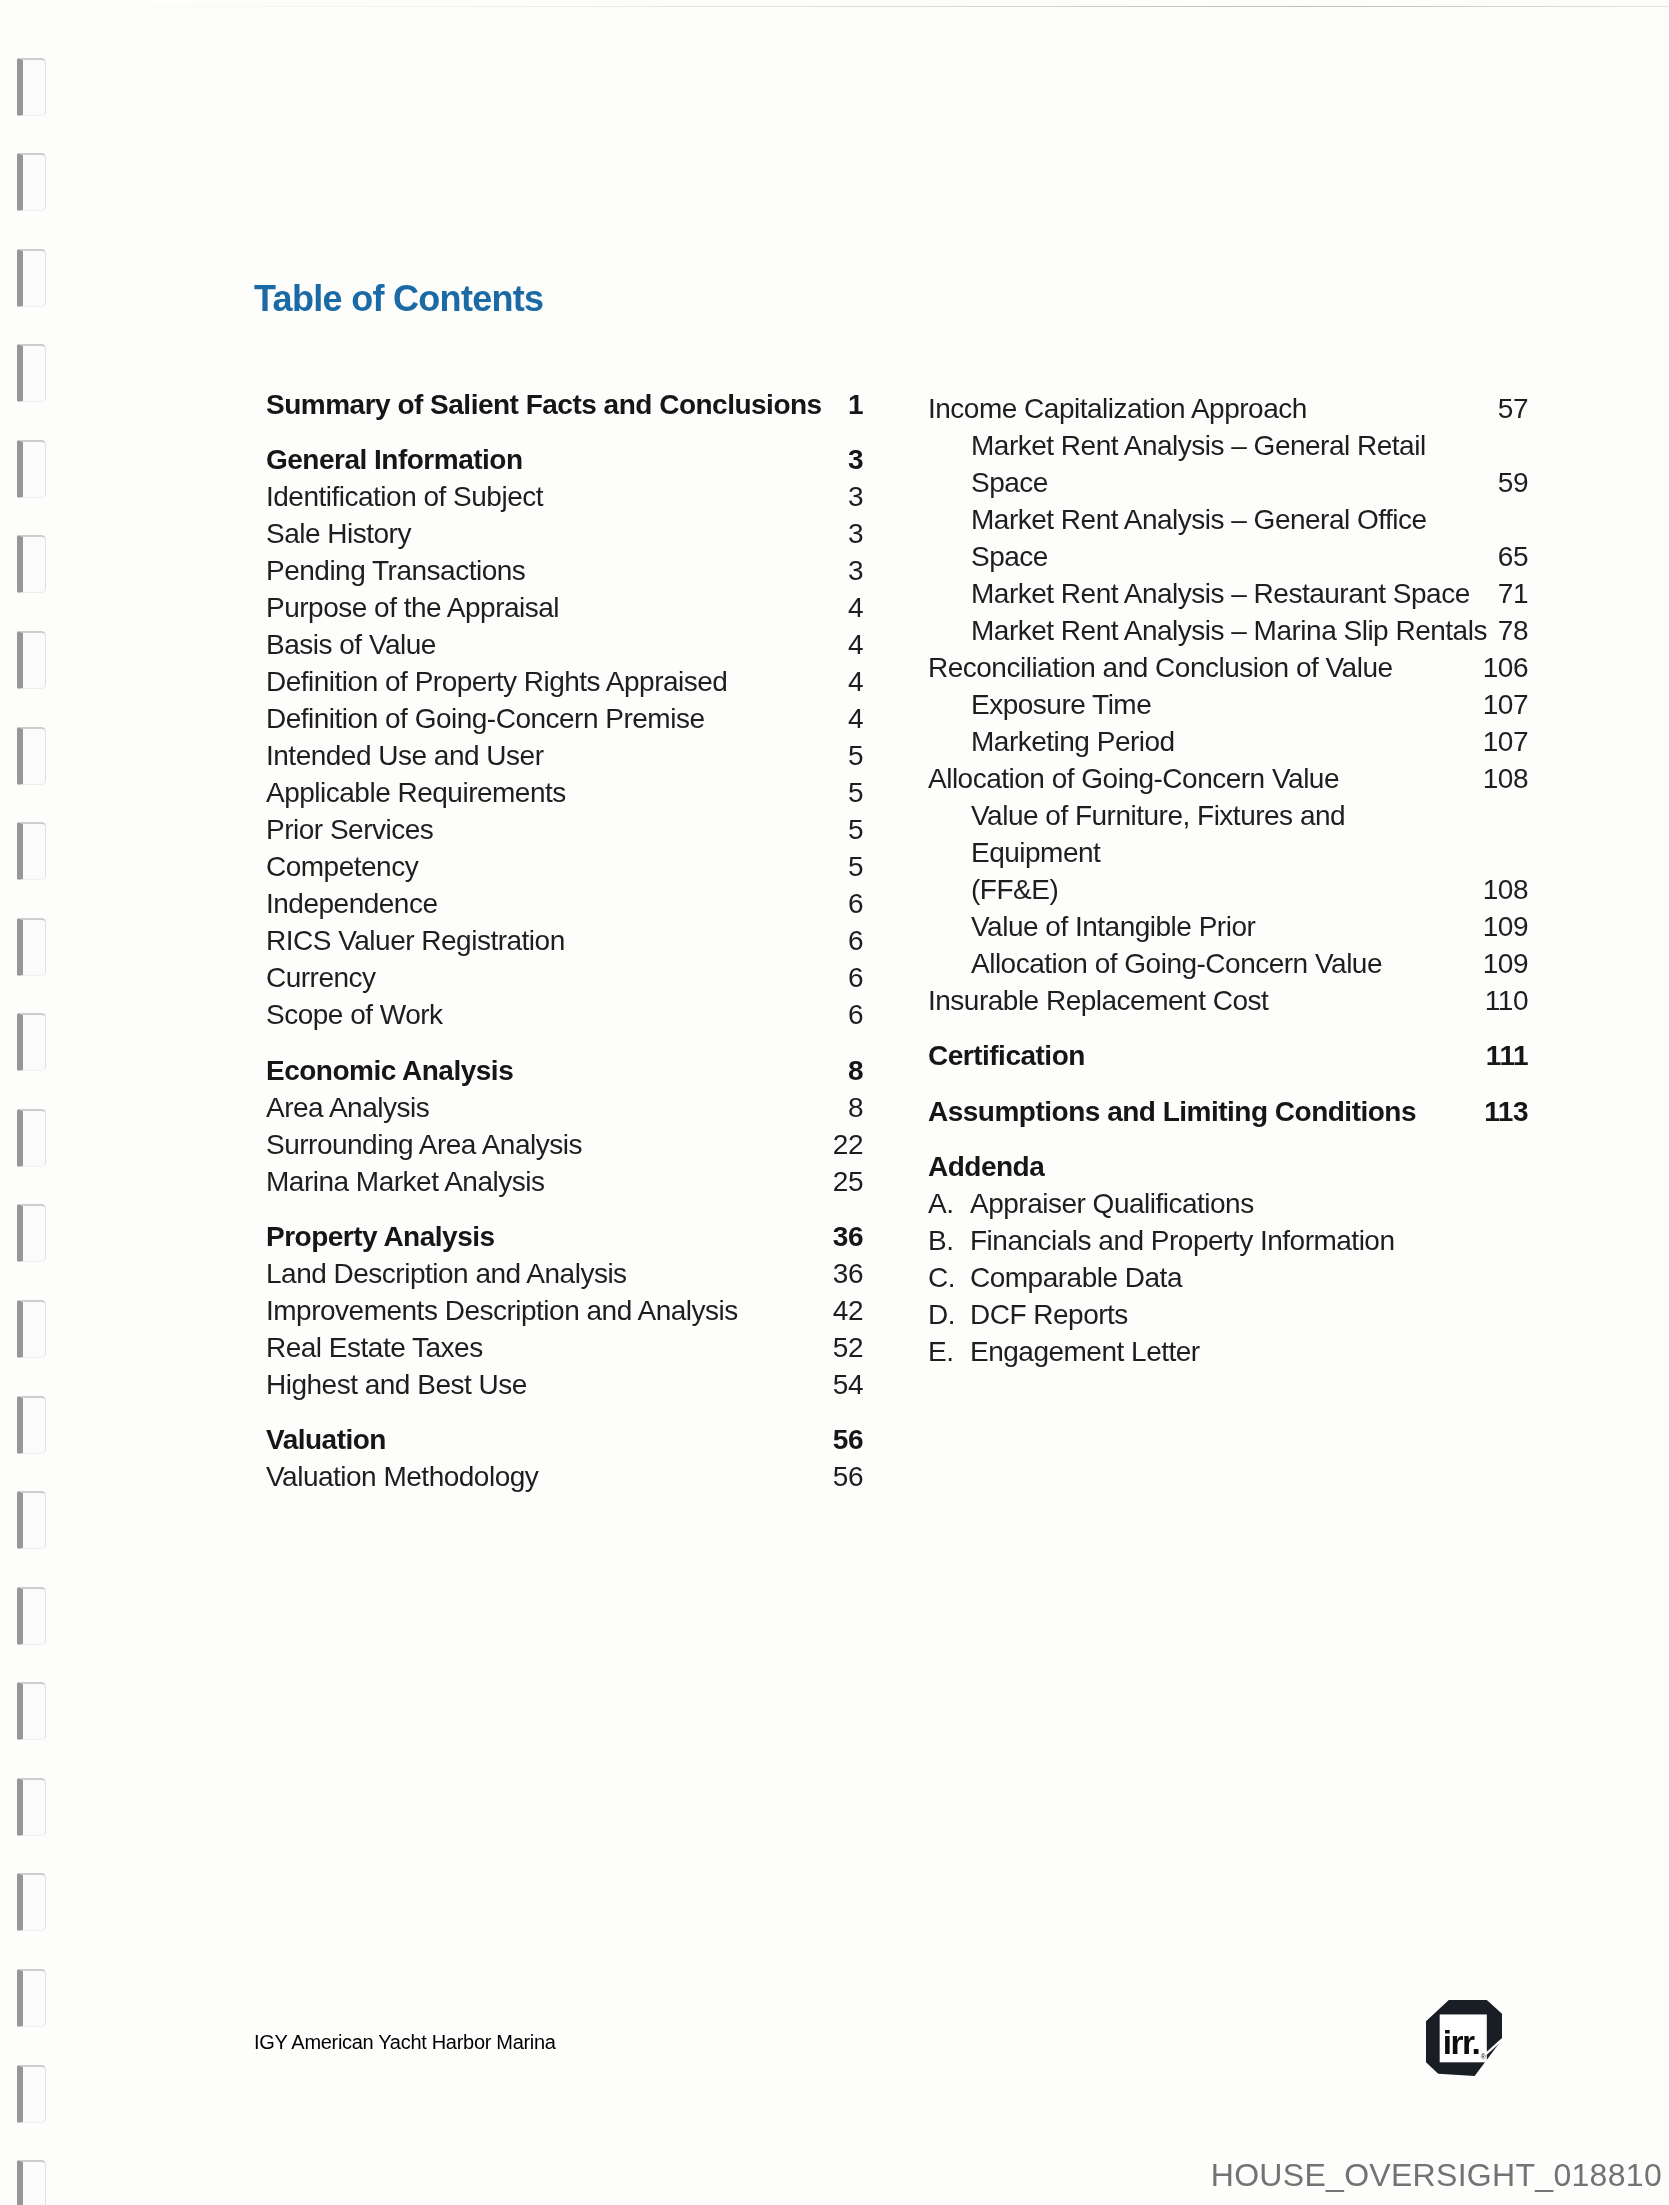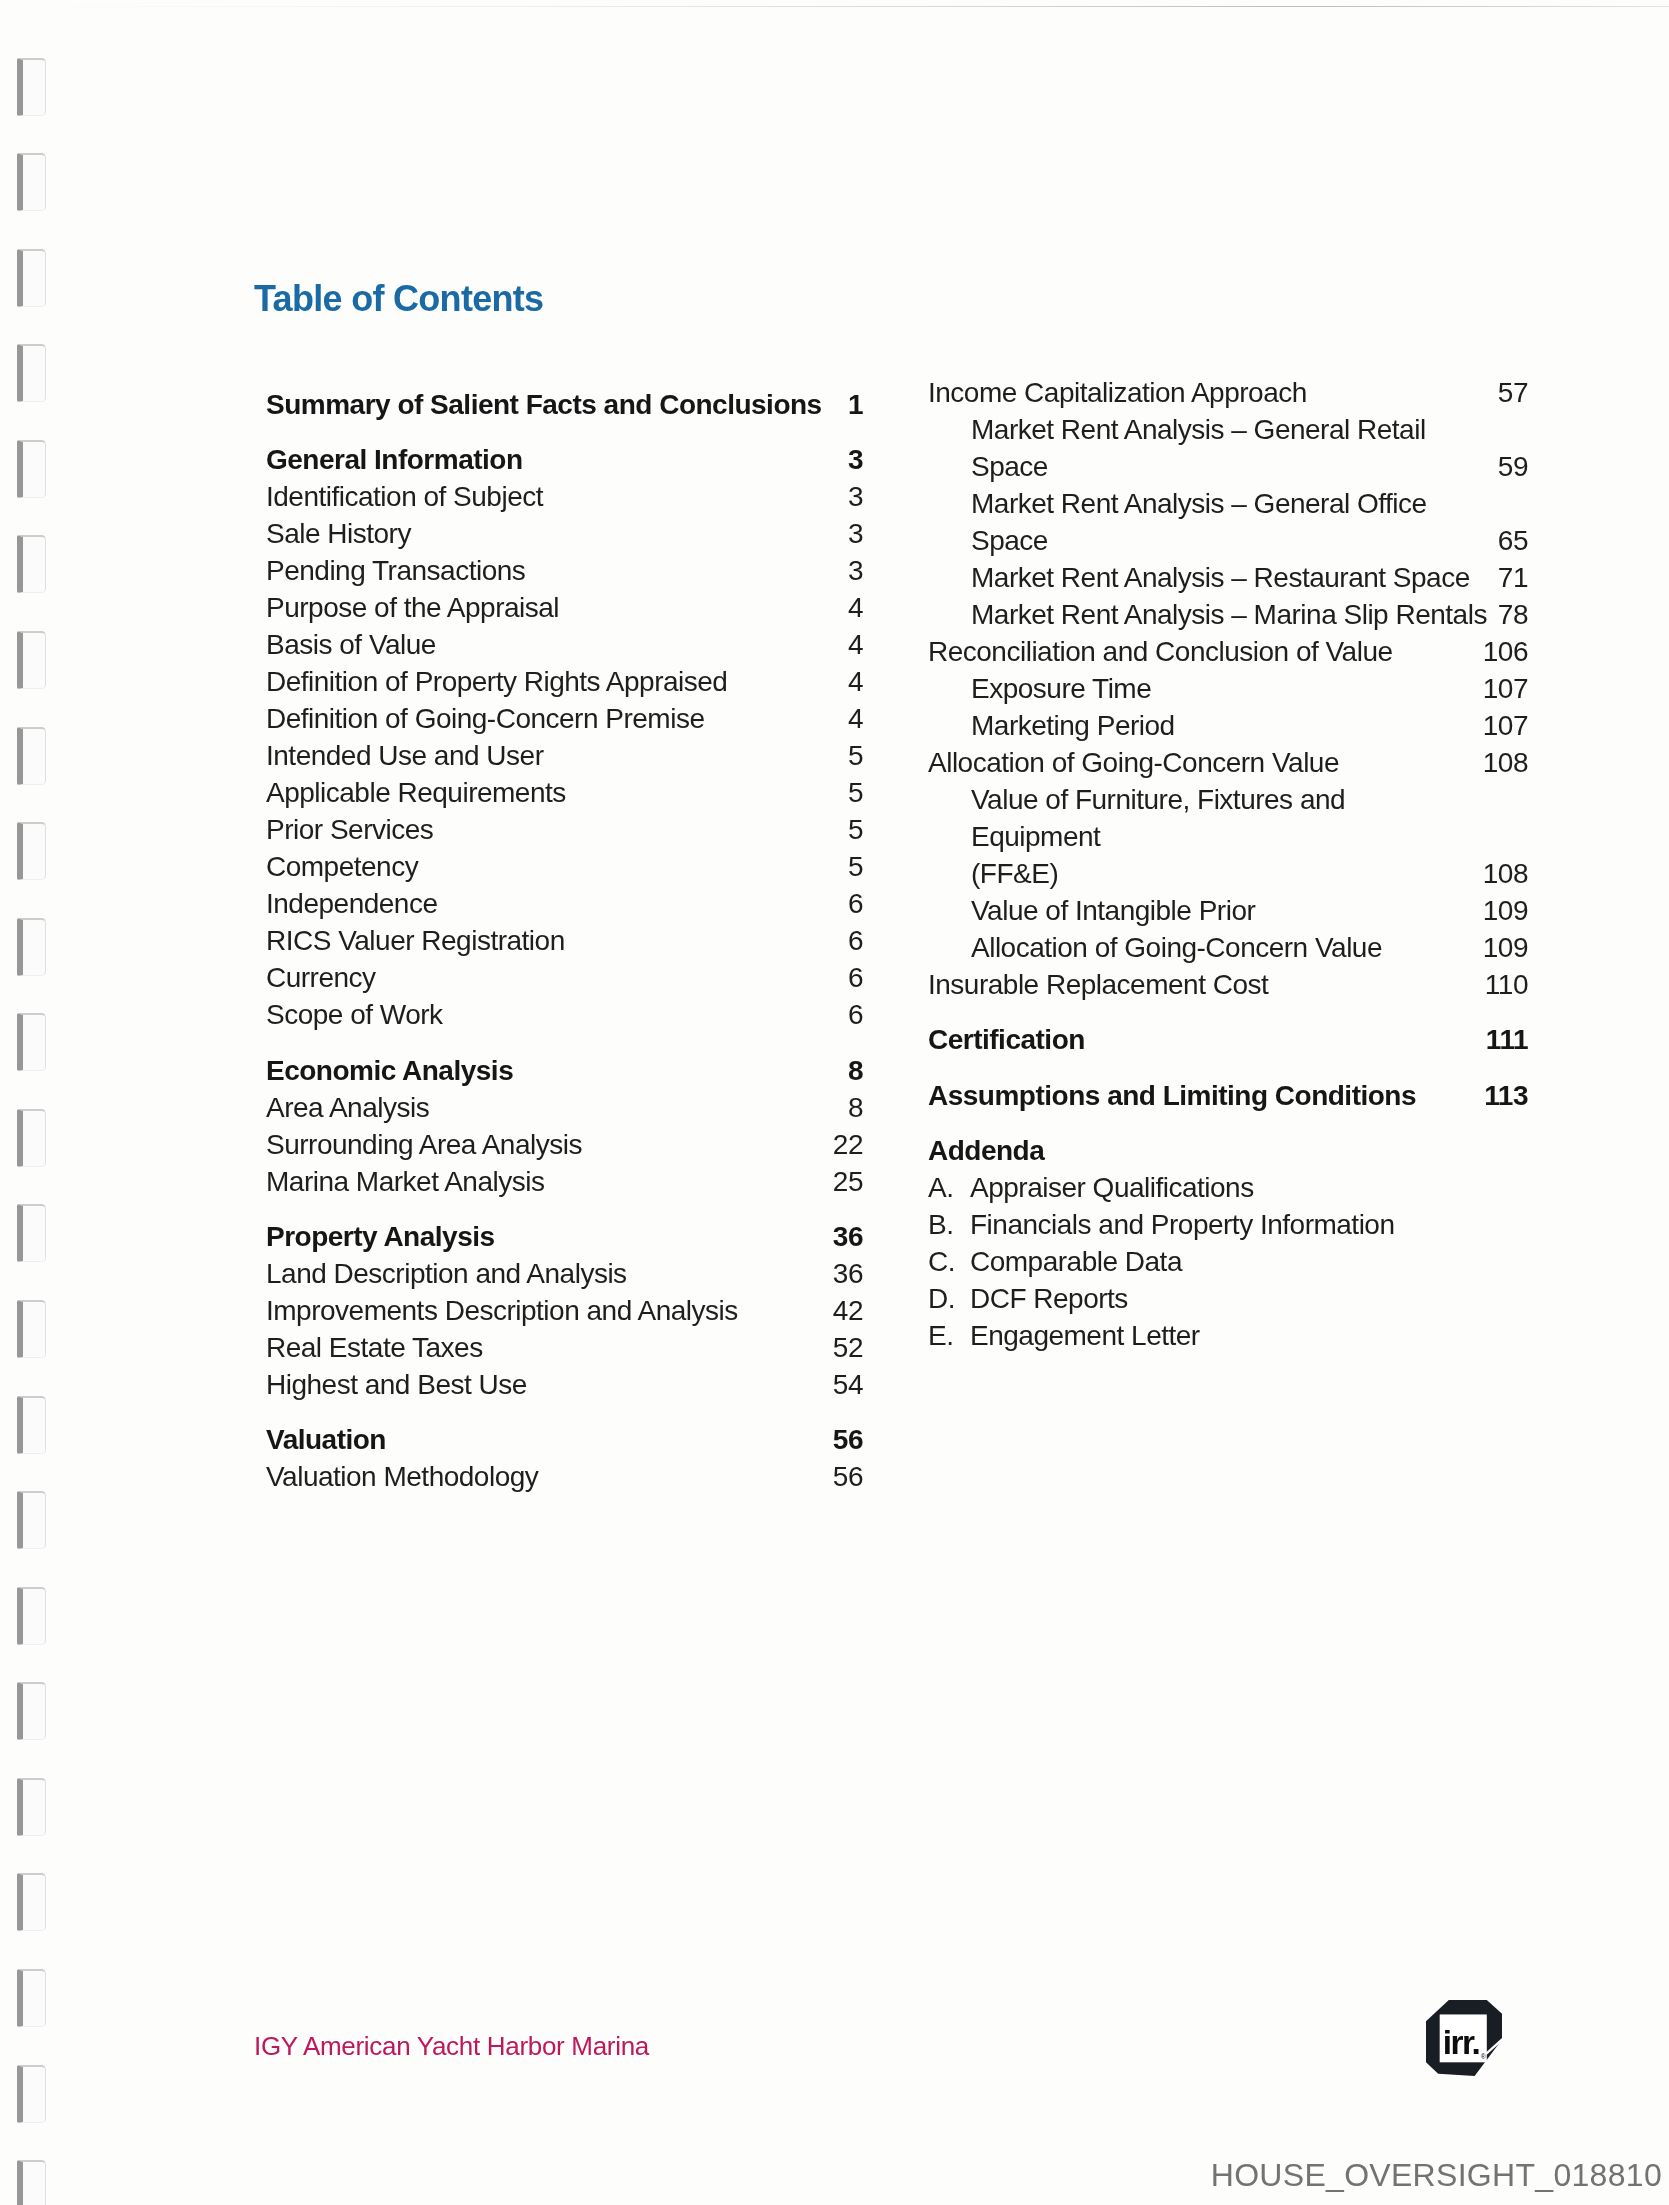--- a/index.html
+++ b/index.html
@@ -30,32 +30,32 @@
     position:absolute;left:254px;top:254px;
     font-size:36px;font-weight:bold;letter-spacing:-0.7px;
     color:#1a6aa5;
   }
   .toc-col{
     position:absolute;
     font-size:28px;line-height:37px;letter-spacing:-0.5px;
     color:#1e1e1e;
   }
   #toc-left{left:266px;top:386px;width:597px;}
-  #toc-right{left:928px;top:374px;width:600px;}
+  #toc-right{left:928px;top:390px;width:600px;}
   .toc-row{display:flex;align-items:flex-end;}
   .toc-row .lbl{flex:1 1 auto;white-space:pre-line;}
   .toc-row .pg{flex:0 0 auto;margin-left:7.9px;}
   .toc-row .pg.tight{margin-left:0;}
   .toc-row .ltr{flex:0 0 auto;display:inline-block;width:42px;}
   .toc-row.b{font-weight:bold;color:#161616;}
   .toc-row.gap{margin-top:18.3px;}
   .toc-row.ind{padding-left:43px;}
   .footer-text{
     position:absolute;left:254px;top:2031px;
-    font-size:26px;letter-spacing:-0.3px;color:#be185d;
+    font-size:20px;letter-spacing:-0.3px;color:#000000;
   }
   .doc-id{
     position:absolute;right:7px;top:2157px;
     font-size:32px;color:#737373;letter-spacing:0.3px;
   }
   .logo{position:absolute;left:1426px;top:2000px;width:76px;height:76px;}
   .logo svg{width:100%;height:100%;display:block;}
 </style>
 </head>
 <body>

